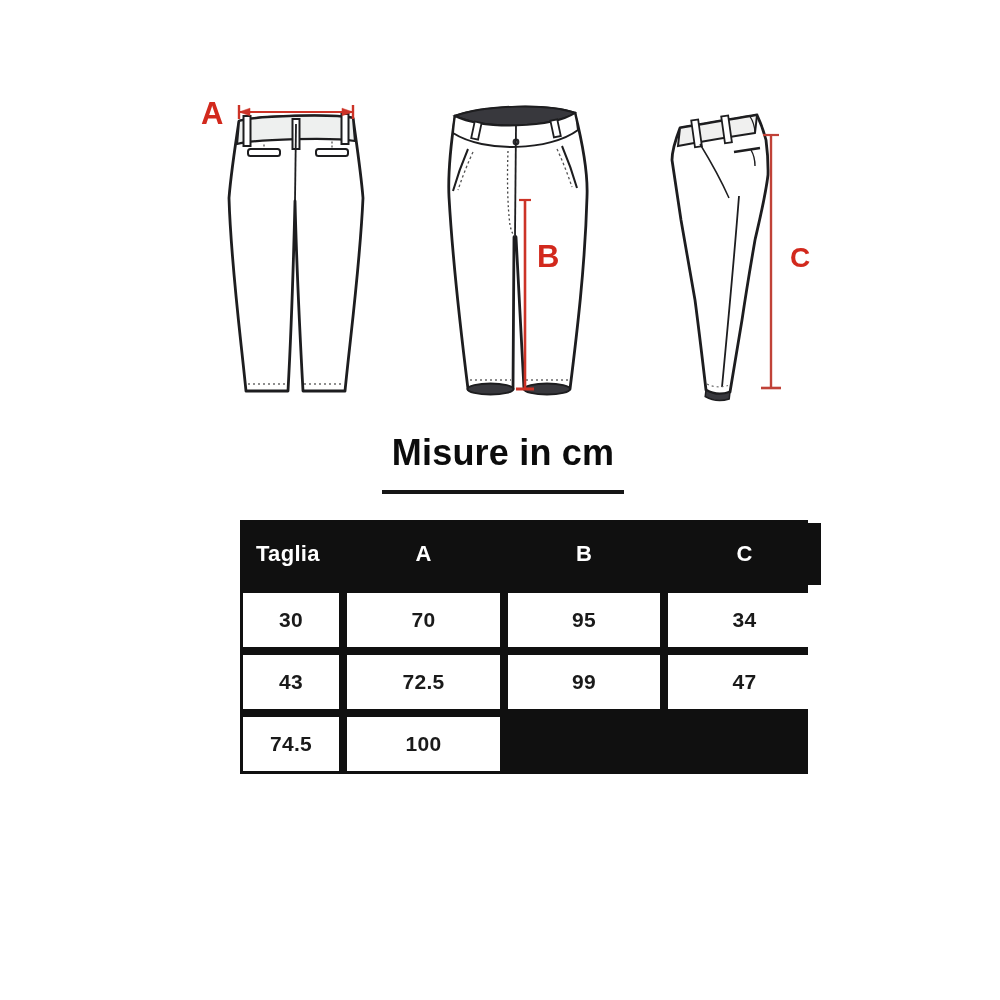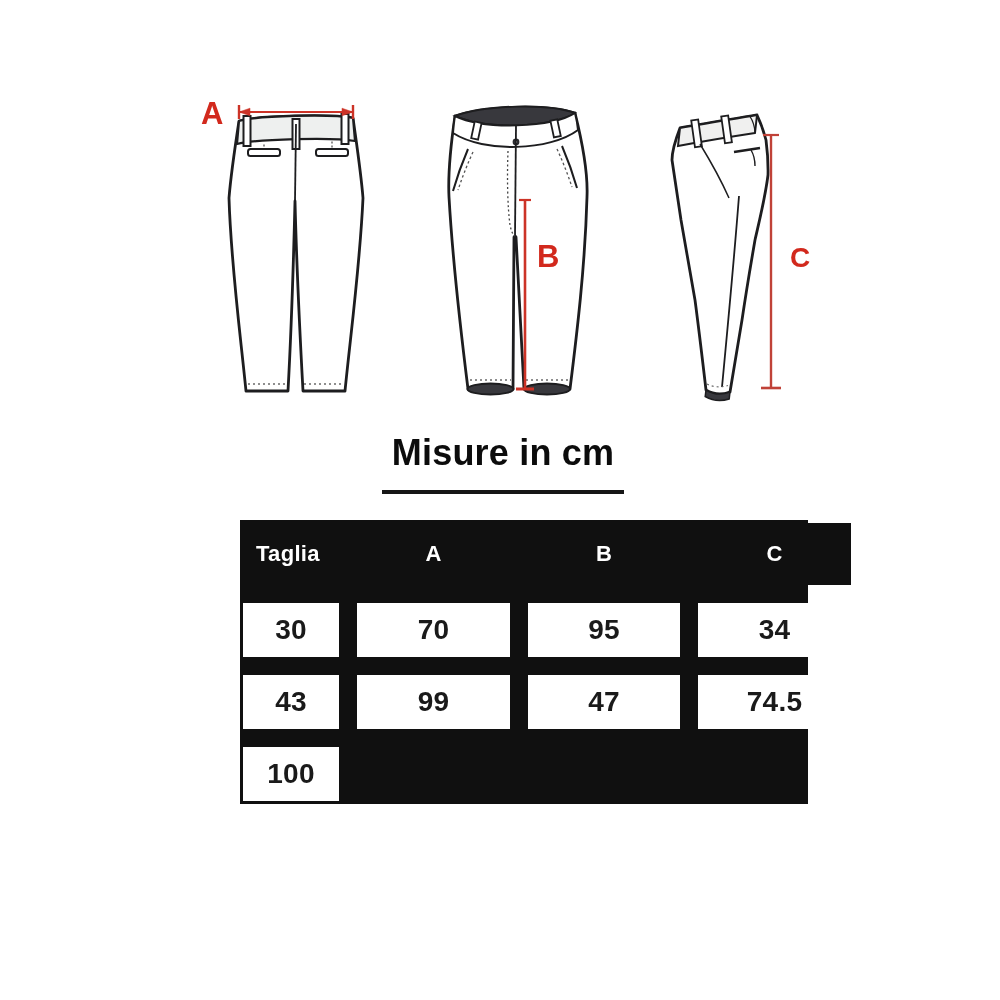--- a/index.html
+++ b/index.html
@@ -20,25 +20,25 @@
   .title-block{position:absolute;left:3px;top:432px;width:1000px;text-align:center;}
   .title-block h1{
     margin:0;font-size:36px;font-weight:bold;letter-spacing:0.2px;color:#0c0c0c;
   }
   .title-underline{width:242px;height:4px;background:#161616;margin:16px auto 0;}
   .size-table{
     position:absolute;left:240px;top:520px;width:568px;box-sizing:border-box;
     background:#101010;display:grid;
     grid-template-columns:96px 153px 152px 153px;
     grid-template-rows:62px 54px 54px 54px;
-    padding:3px;gap:18px;
+    padding:3px;gap:8px;
   }
   .cell{
     background:#ffffff;display:flex;align-items:center;justify-content:center;
-    font-weight:bold;font-size:28px;color:#1a1a1a;letter-spacing:0.3px;
+    font-weight:bold;font-size:21px;color:#1a1a1a;letter-spacing:0.3px;
   }
   .cell.head{
     background:#101010;color:#ffffff;font-size:22px;
   }
   .cell.head.first{justify-content:flex-start;padding-left:13px;}
 </style>
 </head>
 <body>
 
 <div class="canvas">
@@ -146,20 +146,21 @@
     <div class="cell head">A</div>
     <div class="cell head">B</div>
     <div class="cell head">C</div>
 
     <div class="cell">30</div>
     <div class="cell">70</div>
     <div class="cell">95</div>
 
     <div class="cell">34</div>
     <div class="cell">43</div>
+    <div class="cell">72.5</div>
     <div class="cell">99</div>
 
     <div class="cell">47</div>
     <div class="cell">74.5</div>
     <div class="cell">100</div>
   </div>
 
 </div>
 
 </body></html>

